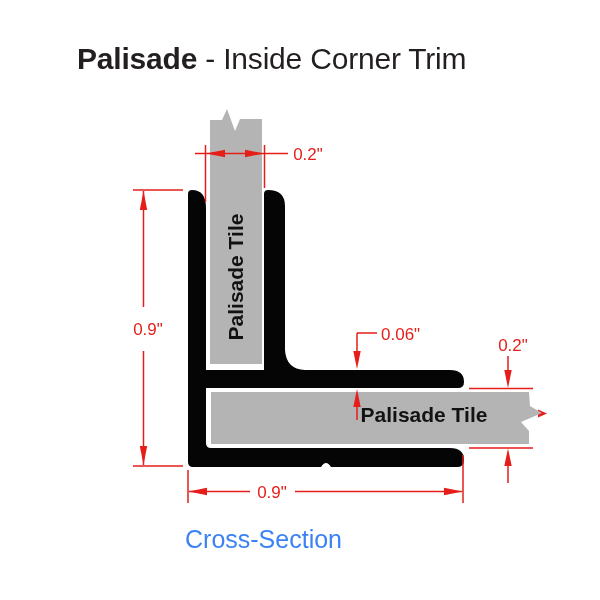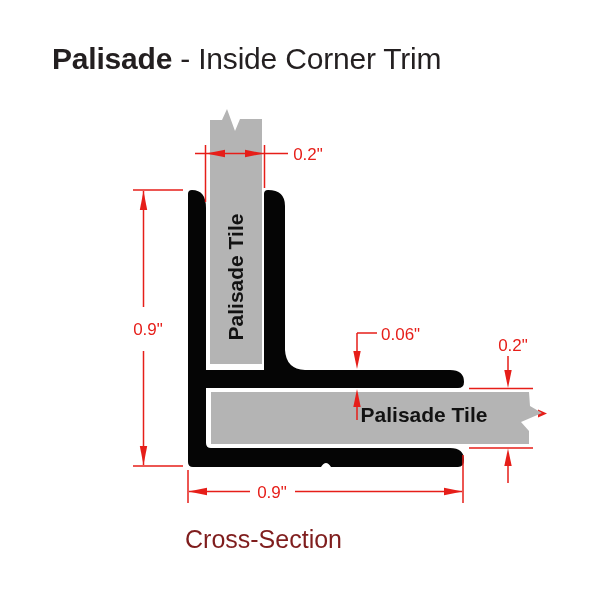--- a/index.html
+++ b/index.html
@@ -2,28 +2,28 @@
 <html><head>
 <meta charset="utf-8">
 <style>
   html,body{margin:0;padding:0;}
   body{
     width:600px;height:600px;position:relative;overflow:hidden;
     background:#ffffff;
     font-family:"Liberation Sans", sans-serif;
   }
   .title{
-    position:absolute;left:52px;top:42px;
+    position:absolute;left:77px;top:42px;
     font-size:30px;color:#231f20;letter-spacing:-0.2px;
     white-space:nowrap;
   }
   .title .brand{font-weight:bold;}
   .caption{
     position:absolute;left:185px;top:525px;
-    font-size:25px;color:#7f1d1d;
+    font-size:25px;color:#3b82f6;
   }
   .diagram{position:absolute;left:0;top:0;}
   .dim-text{
     font-family:"Liberation Sans", sans-serif;
     font-size:17px;fill:#e61e19;
   }
   .tile-text{
     font-family:"Liberation Sans", sans-serif;
     font-size:21px;font-weight:bold;fill:#121212;
   }

